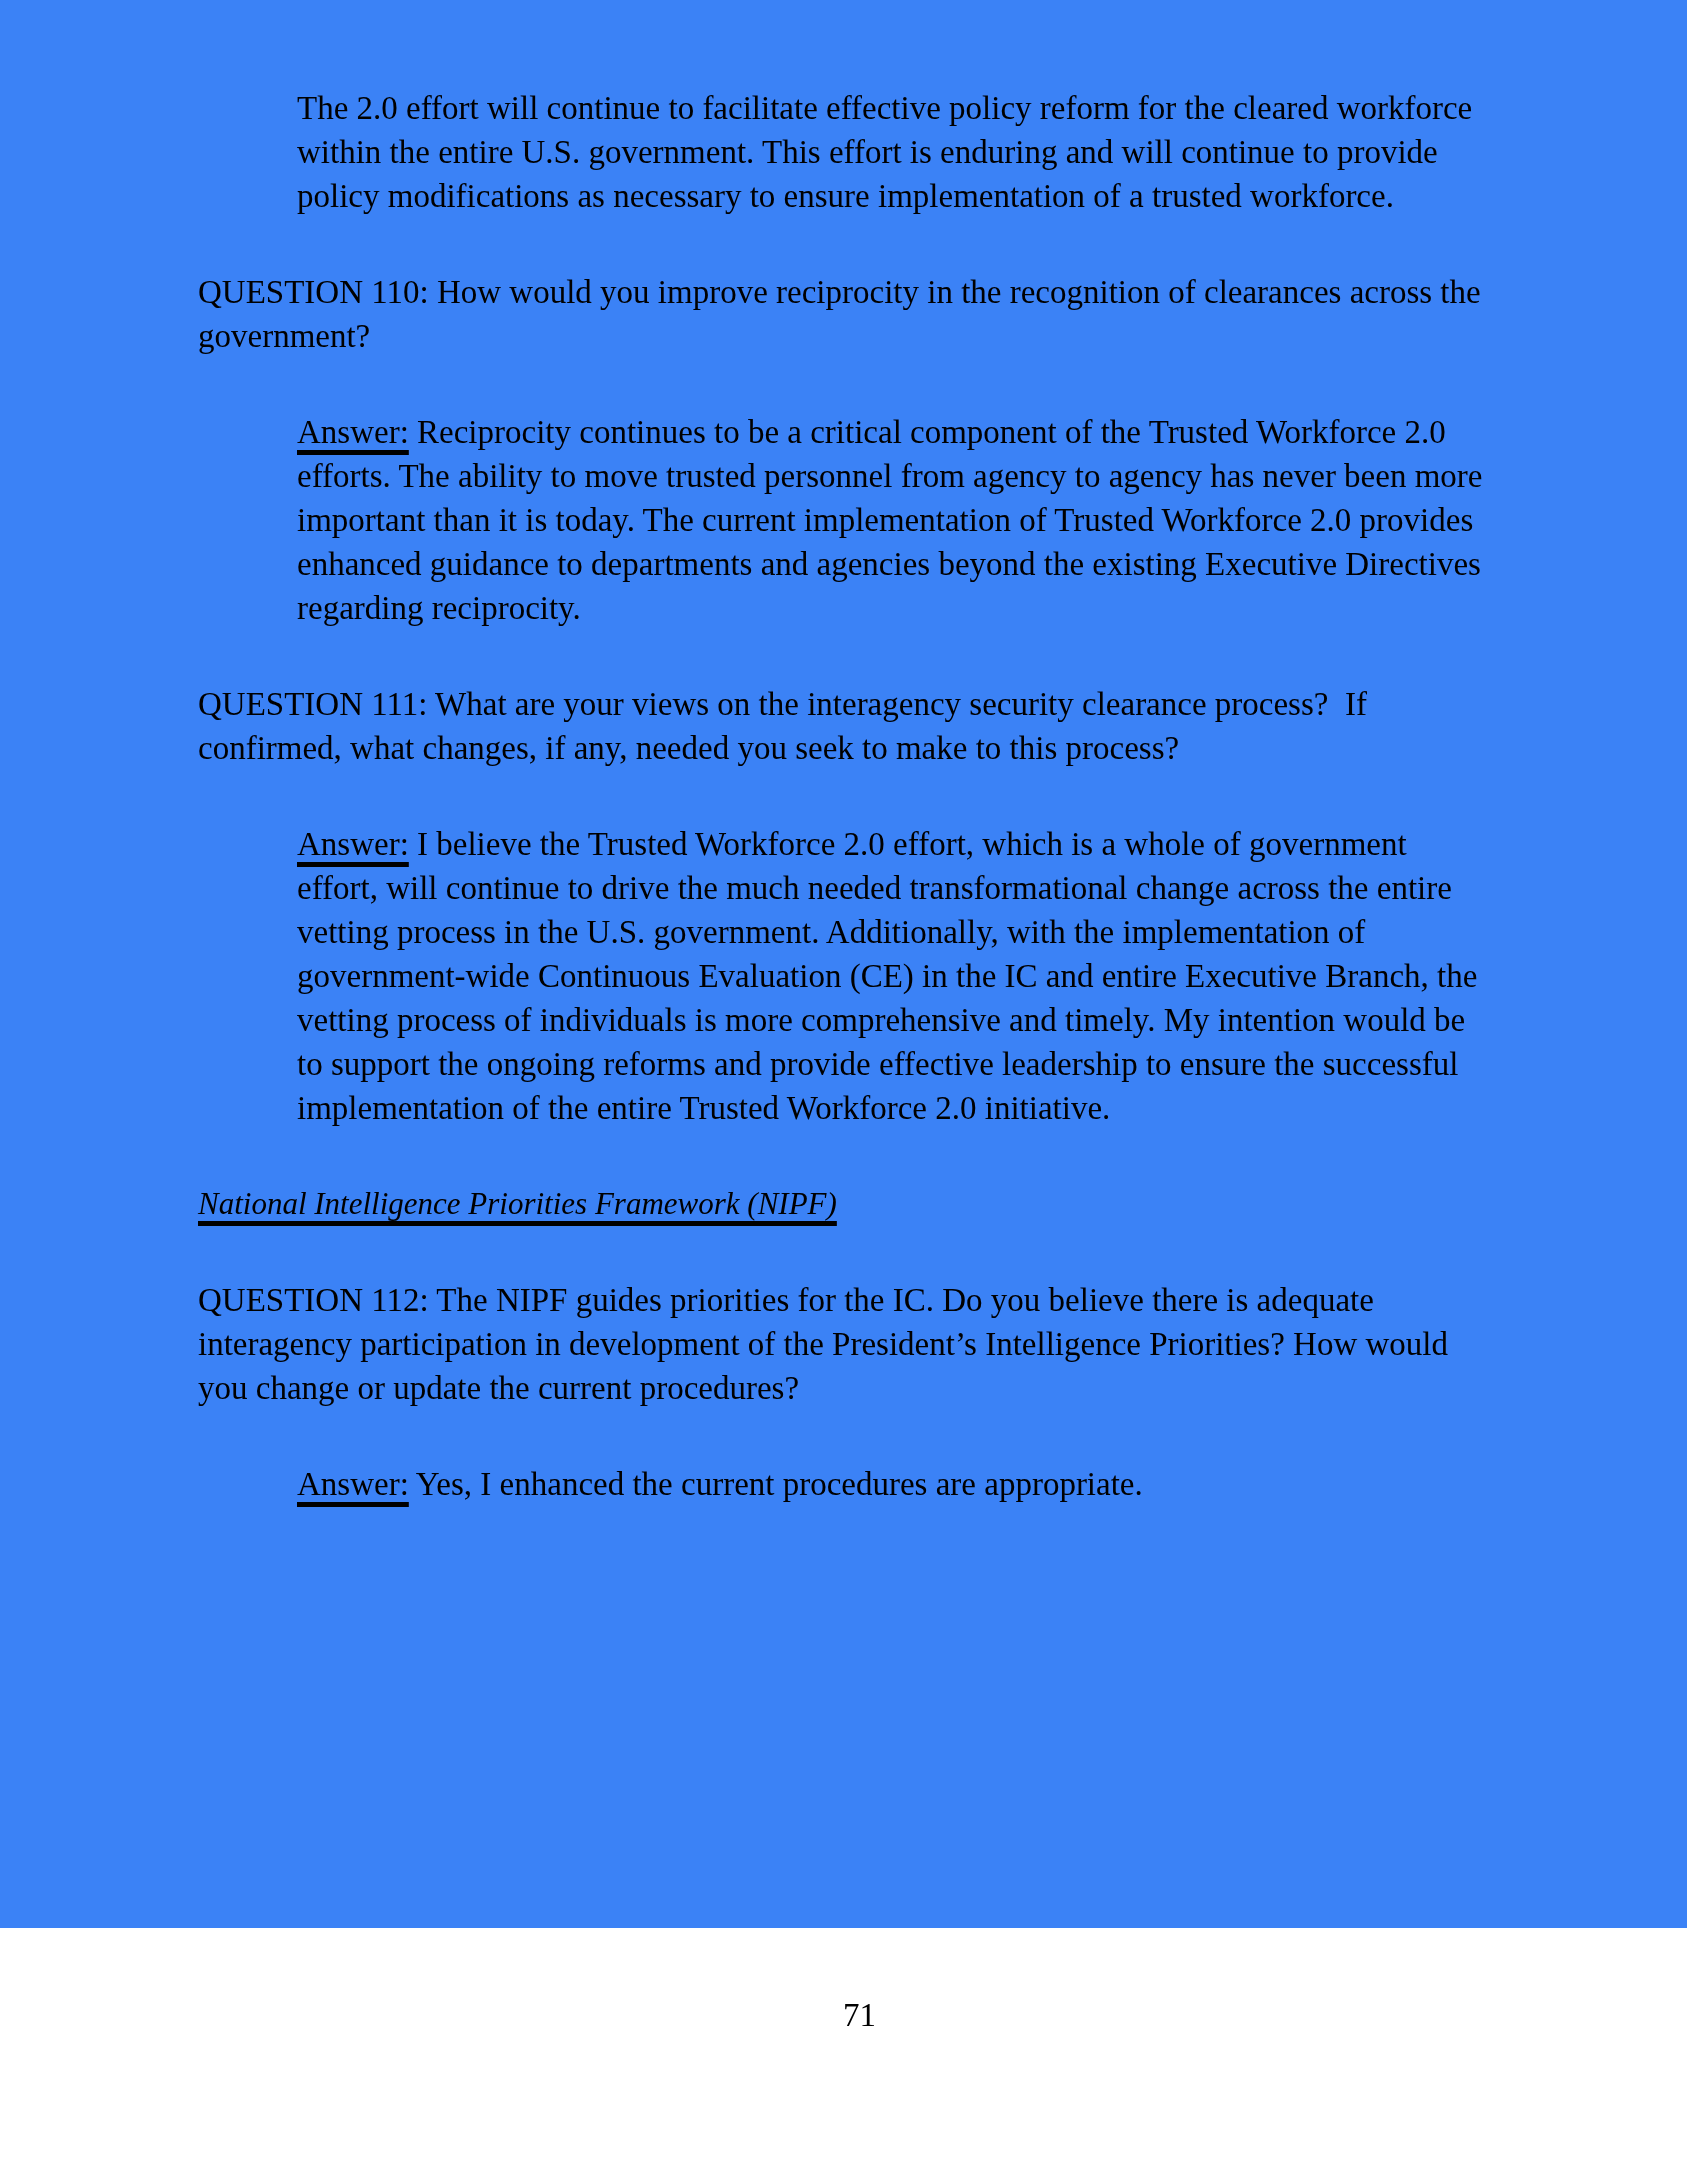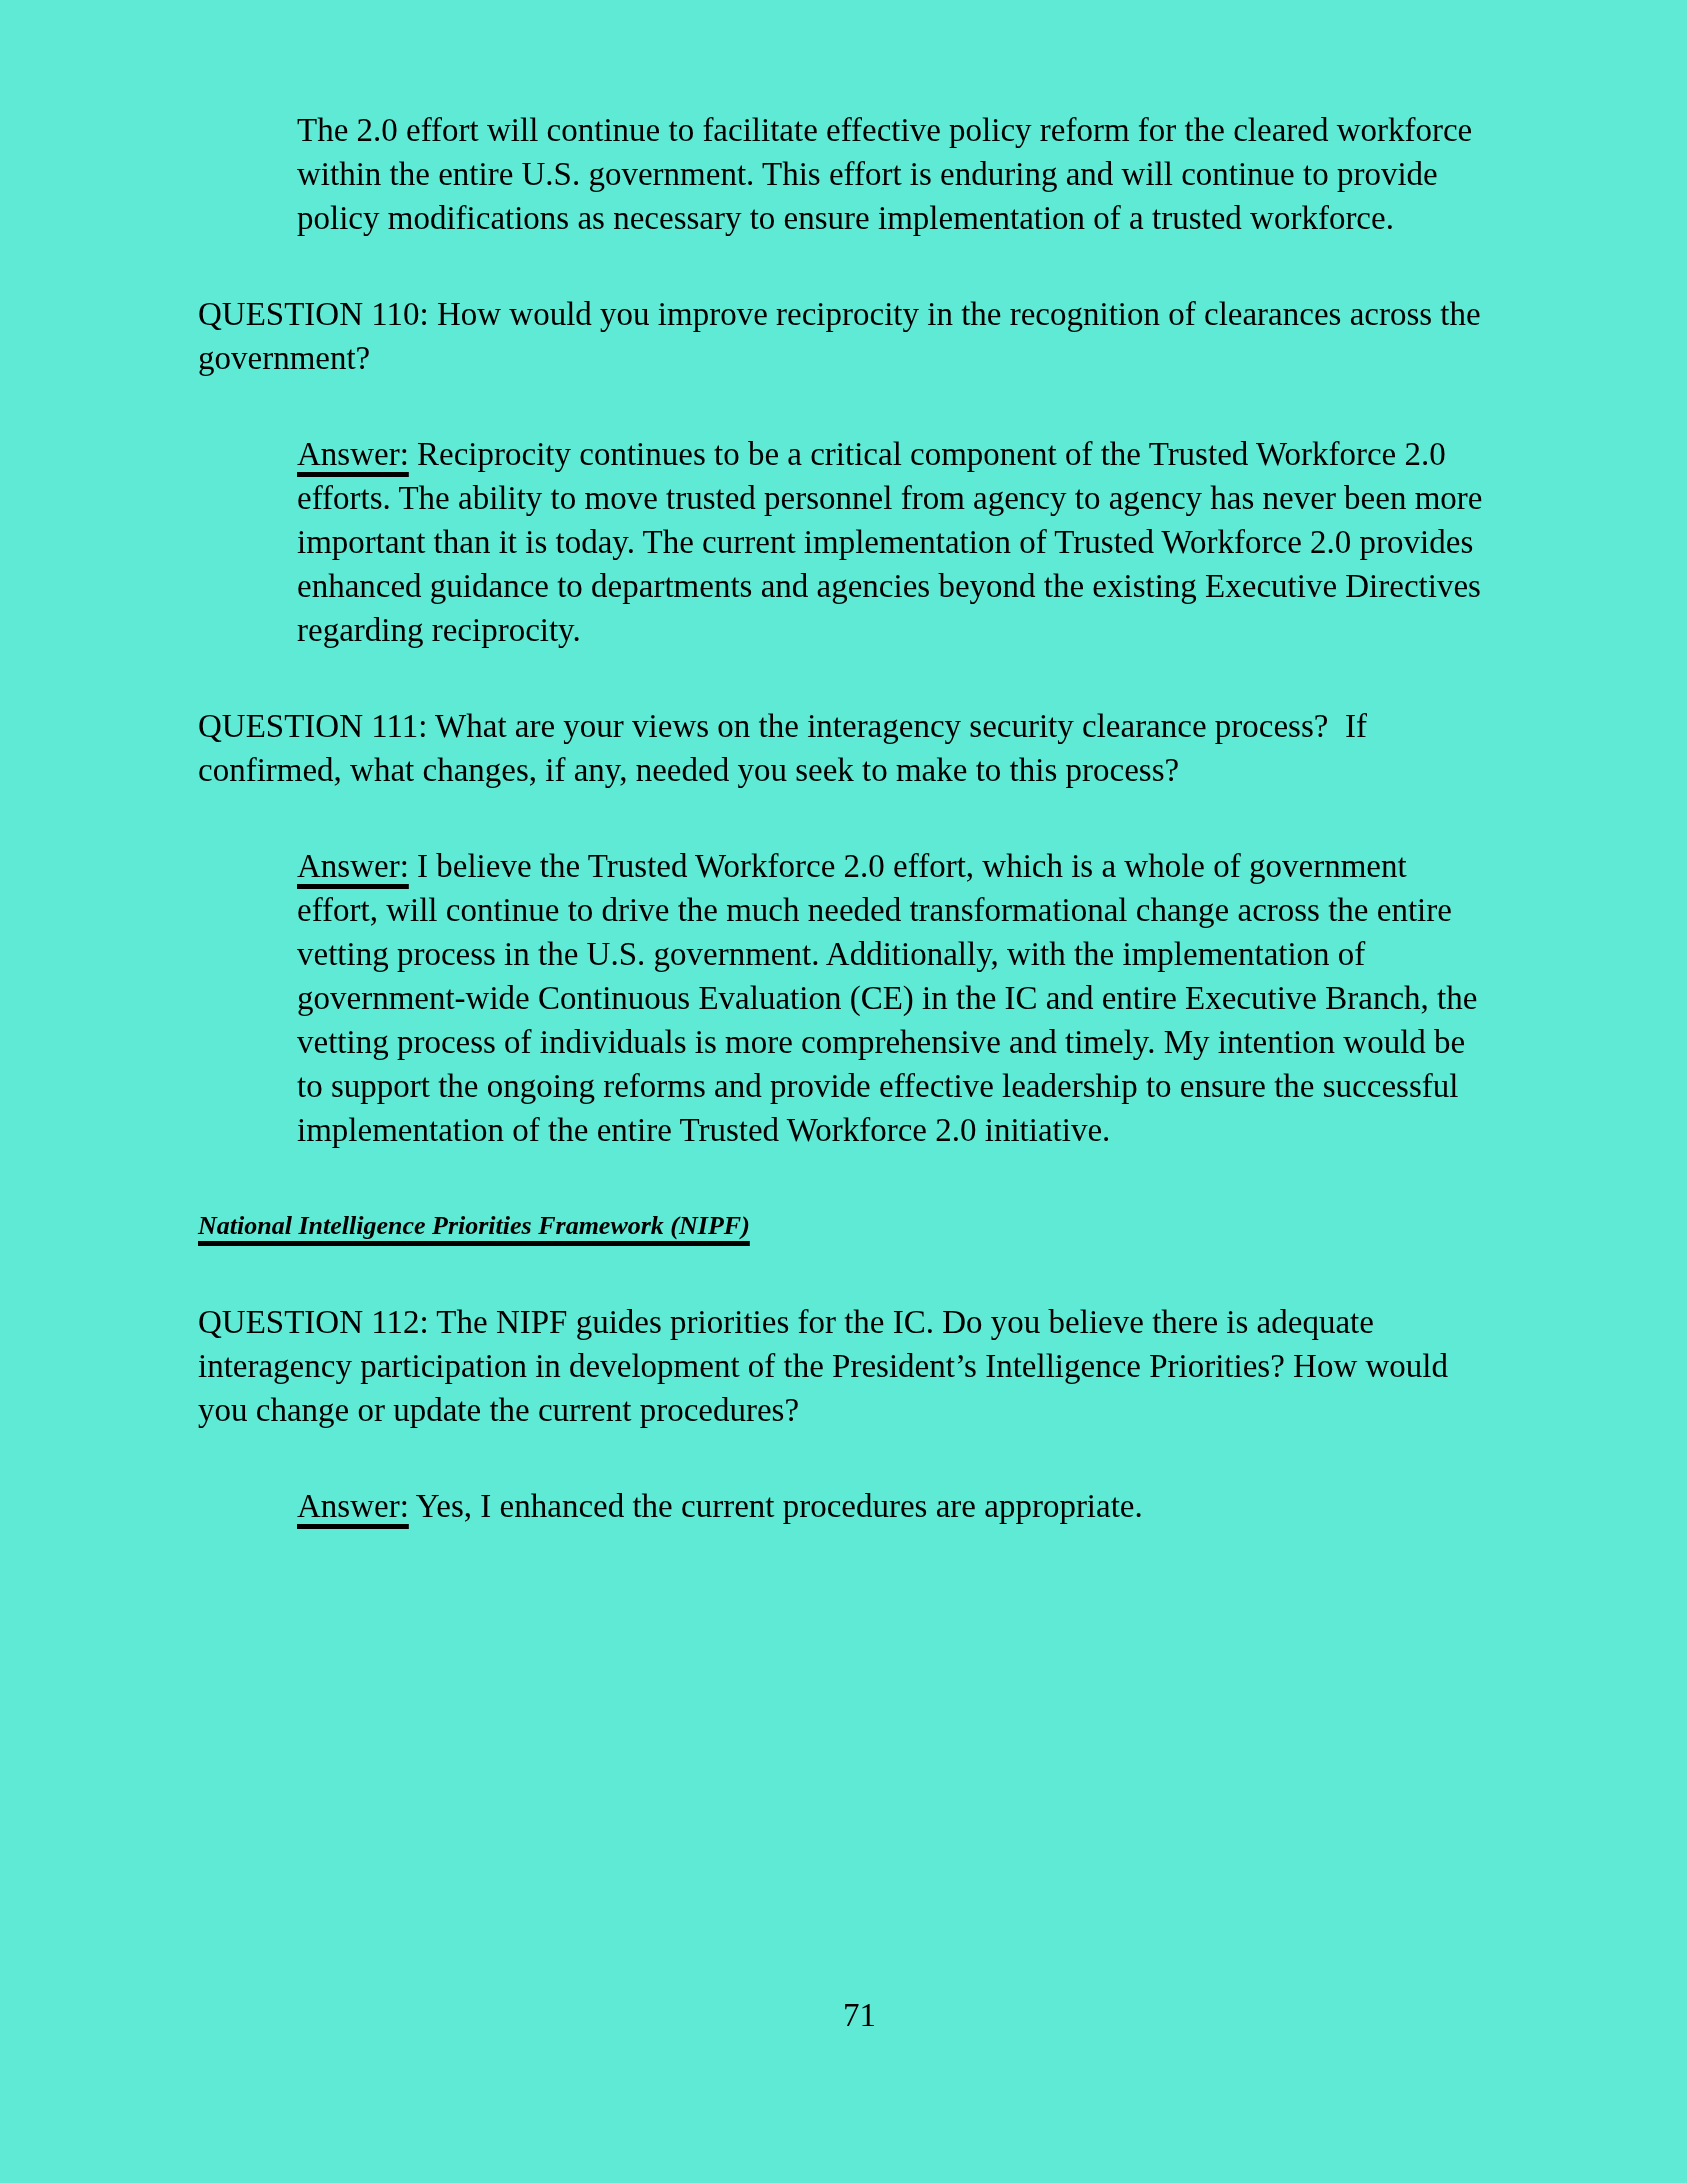--- a/index.html
+++ b/index.html
@@ -12,47 +12,47 @@
     height: 2183px;
     position: relative;
     font-family: "Liberation Serif", "DejaVu Serif", serif;
     font-size: 33px;
     line-height: 44px;
     color: #000000;
   }
   .page {
     position: relative;
     width: 1687px;
-    height: 2183px;
+    height: 1928px;
     box-sizing: border-box;
-    padding: 108px 198px 0 198px;
-    background: #5eead4;
+    padding: 86px 198px 0 198px;
+    background: #3b82f6;
   }
   p {
     margin: 0 0 52px 0;
   }
   .indented {
     margin-left: 99px;
   }
   .q-label {
     font-weight: normal;
   }
   .answer-label {
     font-weight: normal;
     text-decoration: underline;
     text-decoration-thickness: 4.6px;
     text-underline-offset: 6.6px;
   }
   .section-heading {
-    font-weight: bold;
+    font-weight: normal;
     font-style: italic;
     text-decoration: underline;
     text-decoration-thickness: 4.6px;
     text-underline-offset: 6.6px;
-    font-size: 26px;
+    font-size: 31px;
     line-height: 44px;
     margin: 0 0 52px 0;
   }
   [data-bind] {
     white-space: pre-wrap;
   }
   .page-number {
     position: absolute;
     top: 1993px;
     left: 16px;

